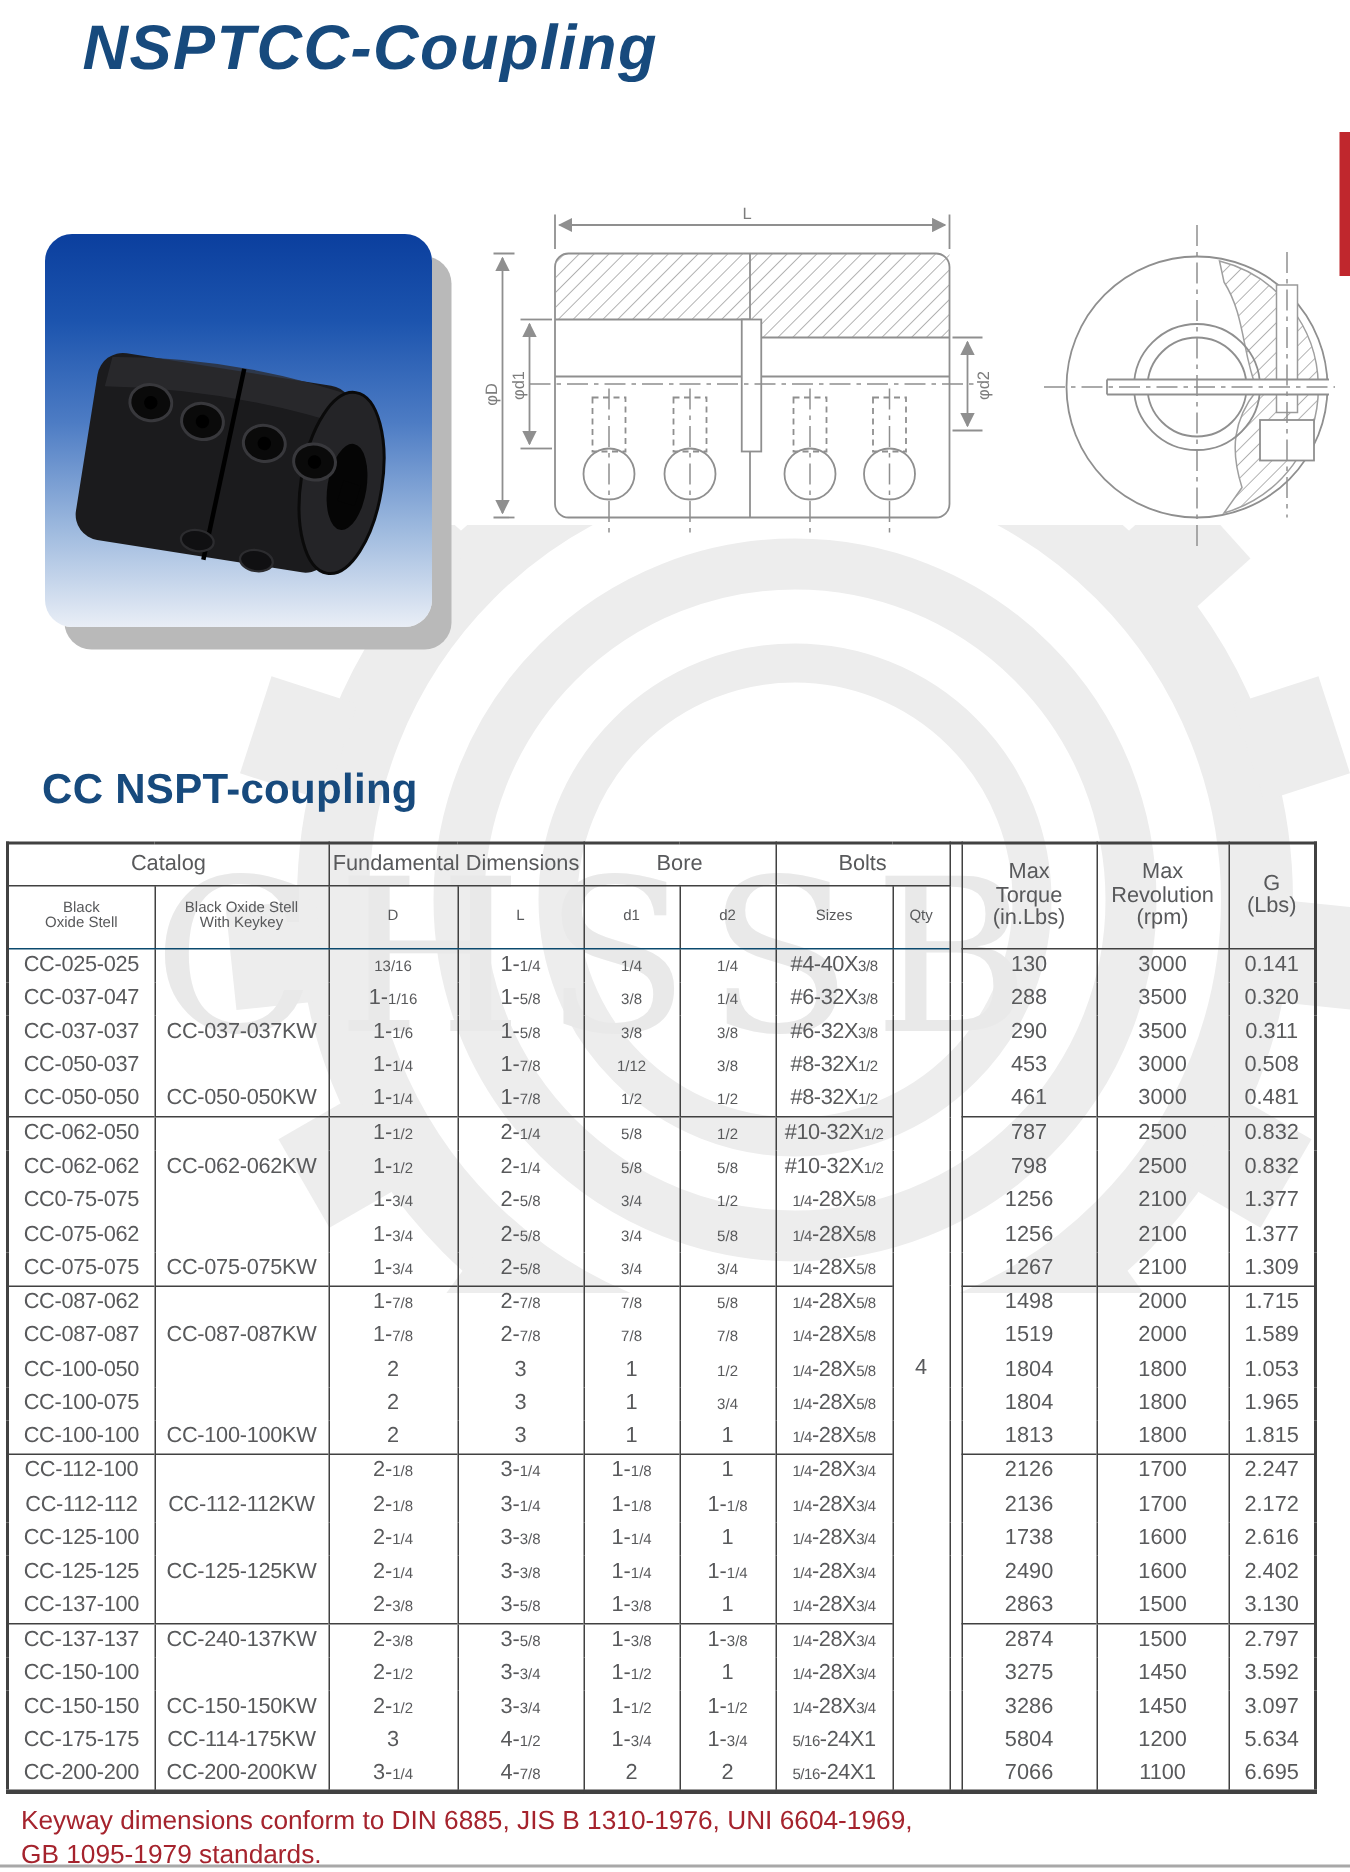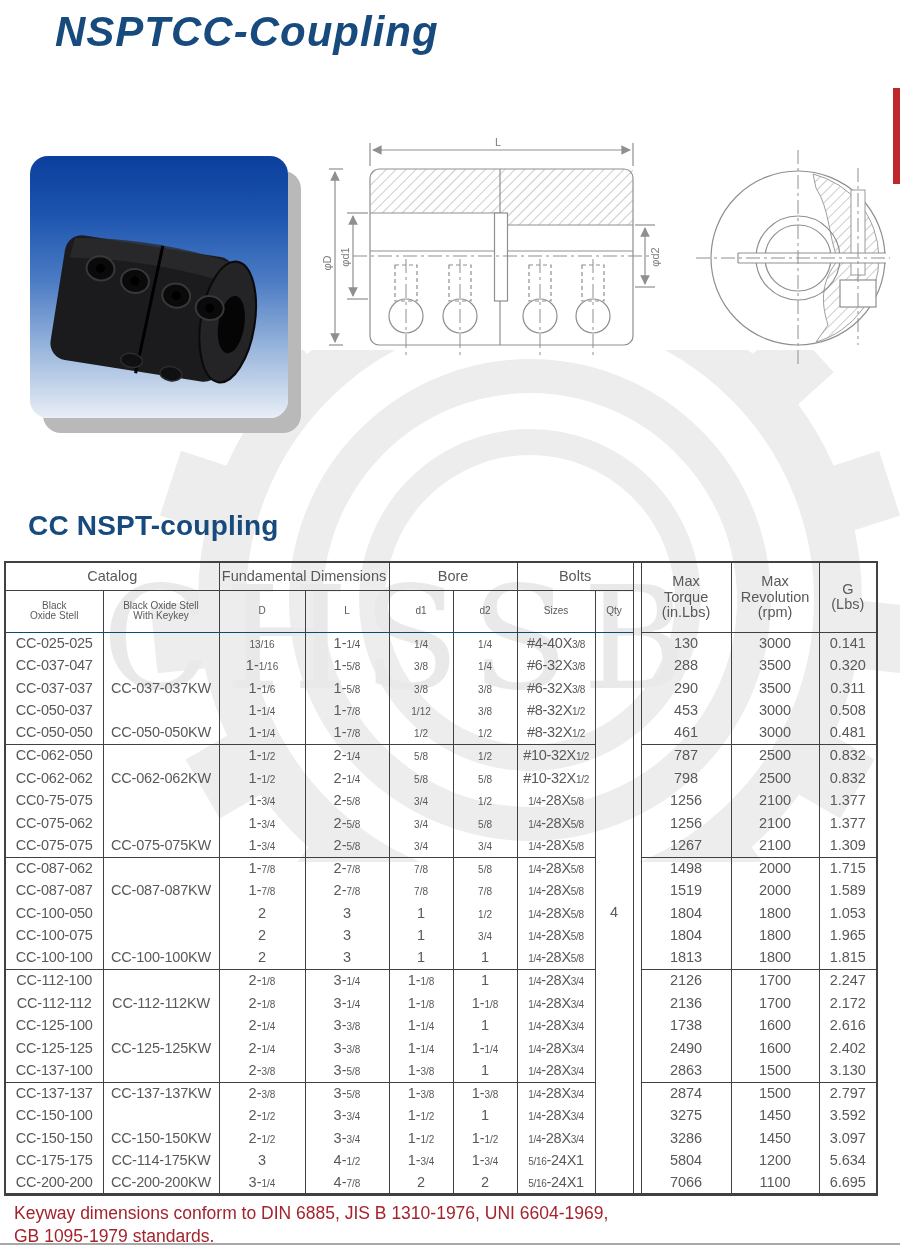--- a/index.html
+++ b/index.html
@@ -490,21 +490,21 @@
           <td>3-<span class="fr">5/8</span></td>
           <td>1-<span class="fr">3/8</span></td>
           <td>1</td>
           <td class="sizes"><span class="fr">1/4</span>-28X<span class="fr">3/4</span></td>
           <td>2863</td>
           <td>1500</td>
           <td>3.130</td>
         </tr>
         <tr class="data gsep">
           <td class="cat">CC-137-137</td>
-          <td class="cat">CC-137-137KW</td>
+          <td class="cat">CC-240-137KW</td>
           <td>2-<span class="fr">3/8</span></td>
           <td>3-<span class="fr">5/8</span></td>
           <td>1-<span class="fr">3/8</span></td>
           <td>1-<span class="fr">3/8</span></td>
           <td class="sizes"><span class="fr">1/4</span>-28X<span class="fr">3/4</span></td>
           <td>2874</td>
           <td>1500</td>
           <td>2.797</td>
         </tr>
         <tr class="data">

